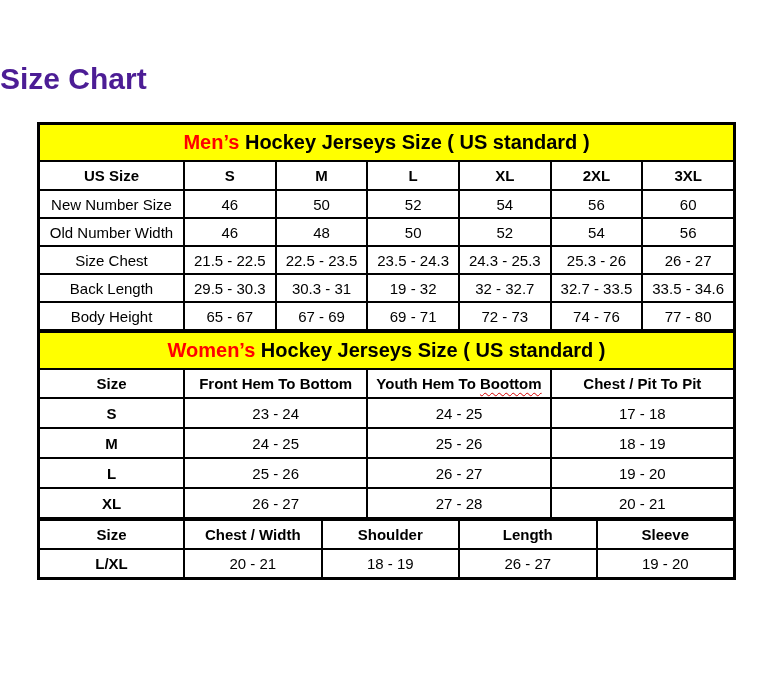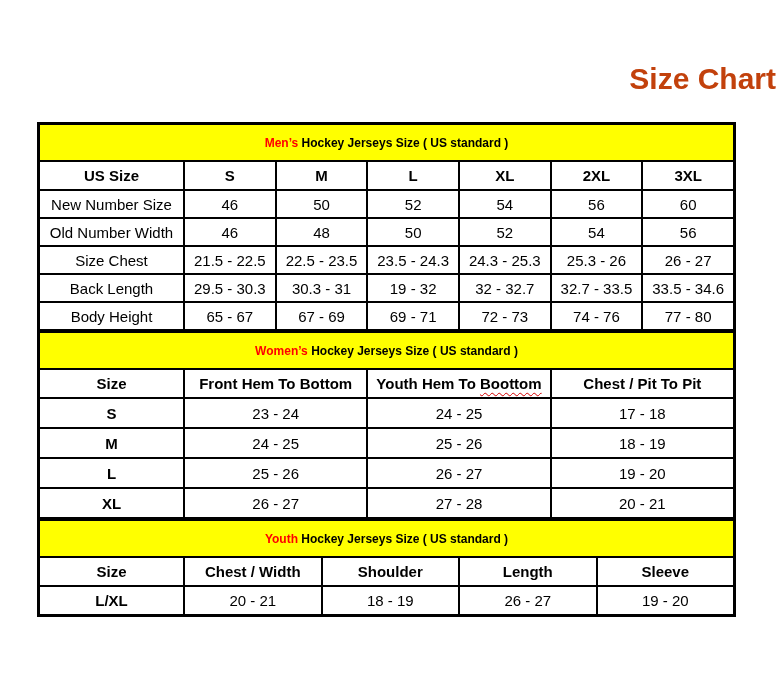--- a/index.html
+++ b/index.html
@@ -2,35 +2,35 @@
 <html><head>
 <meta charset="utf-8">
 <style>
   html, body { margin:0; padding:0; }
   body {
     width:776px; height:692px; background:#ffffff; overflow:hidden;
     position:relative; font-family:"Liberation Sans", sans-serif; color:#000;
   }
   .page-title {
     position:absolute; top:62px; left:0; width:776px; margin:0;
-    text-align:right; font-size:30px; font-weight:bold; color:#c2410c;
+    text-align:left; font-size:30px; font-weight:bold; color:#4c1d95;
   }
   .size-tables {
     position:absolute; left:37px; top:122px; width:697px;
     border:1px solid #000;
   }
   table.tbl {
     border-collapse:collapse; width:100%; table-layout:fixed;
   }
   .tbl td {
     border:2px solid #000; text-align:center; vertical-align:middle;
     padding:0 2px; font-size:15px; overflow:hidden; white-space:nowrap;
   }
   tr.band td {
-    background:#ffff00; height:35px; font-size:12px; font-weight:bold;
+    background:#ffff00; height:35px; font-size:20px; font-weight:bold;
   }
   tr.band .accent { color:#ff0000; }
   tr.head td { font-weight:bold; height:27px; }
   tr.data td { height:26px; }
   .womens tr.data td { height:28px; }
   .youth tr.data td { height:27px; }
   td.lbl-bold { font-weight:bold; }
   .misspell {
     text-decoration:underline wavy #d40000;
     text-decoration-thickness:1px;
@@ -163,23 +163,20 @@
 
   <table class="tbl youth">
     <colgroup>
         <col style="width:145px">
         <col>
         <col>
         <col>
         <col>
       </colgroup>
     <tbody>
-      <tr class="band">
-        <td colspan="5"><span class="accent">Youth</span><span> Hockey Jerseys Size ( US standard )</span></td>
-      </tr>
       <tr class="head">
         <td>Size</td>
         <td>Chest / Width</td>
         <td>Shoulder</td>
         <td>Length</td>
         <td>Sleeve</td>
       </tr>
       <tr class="data">
         <td class="lbl-bold">L/XL</td>
         <td>20 - 21</td>

